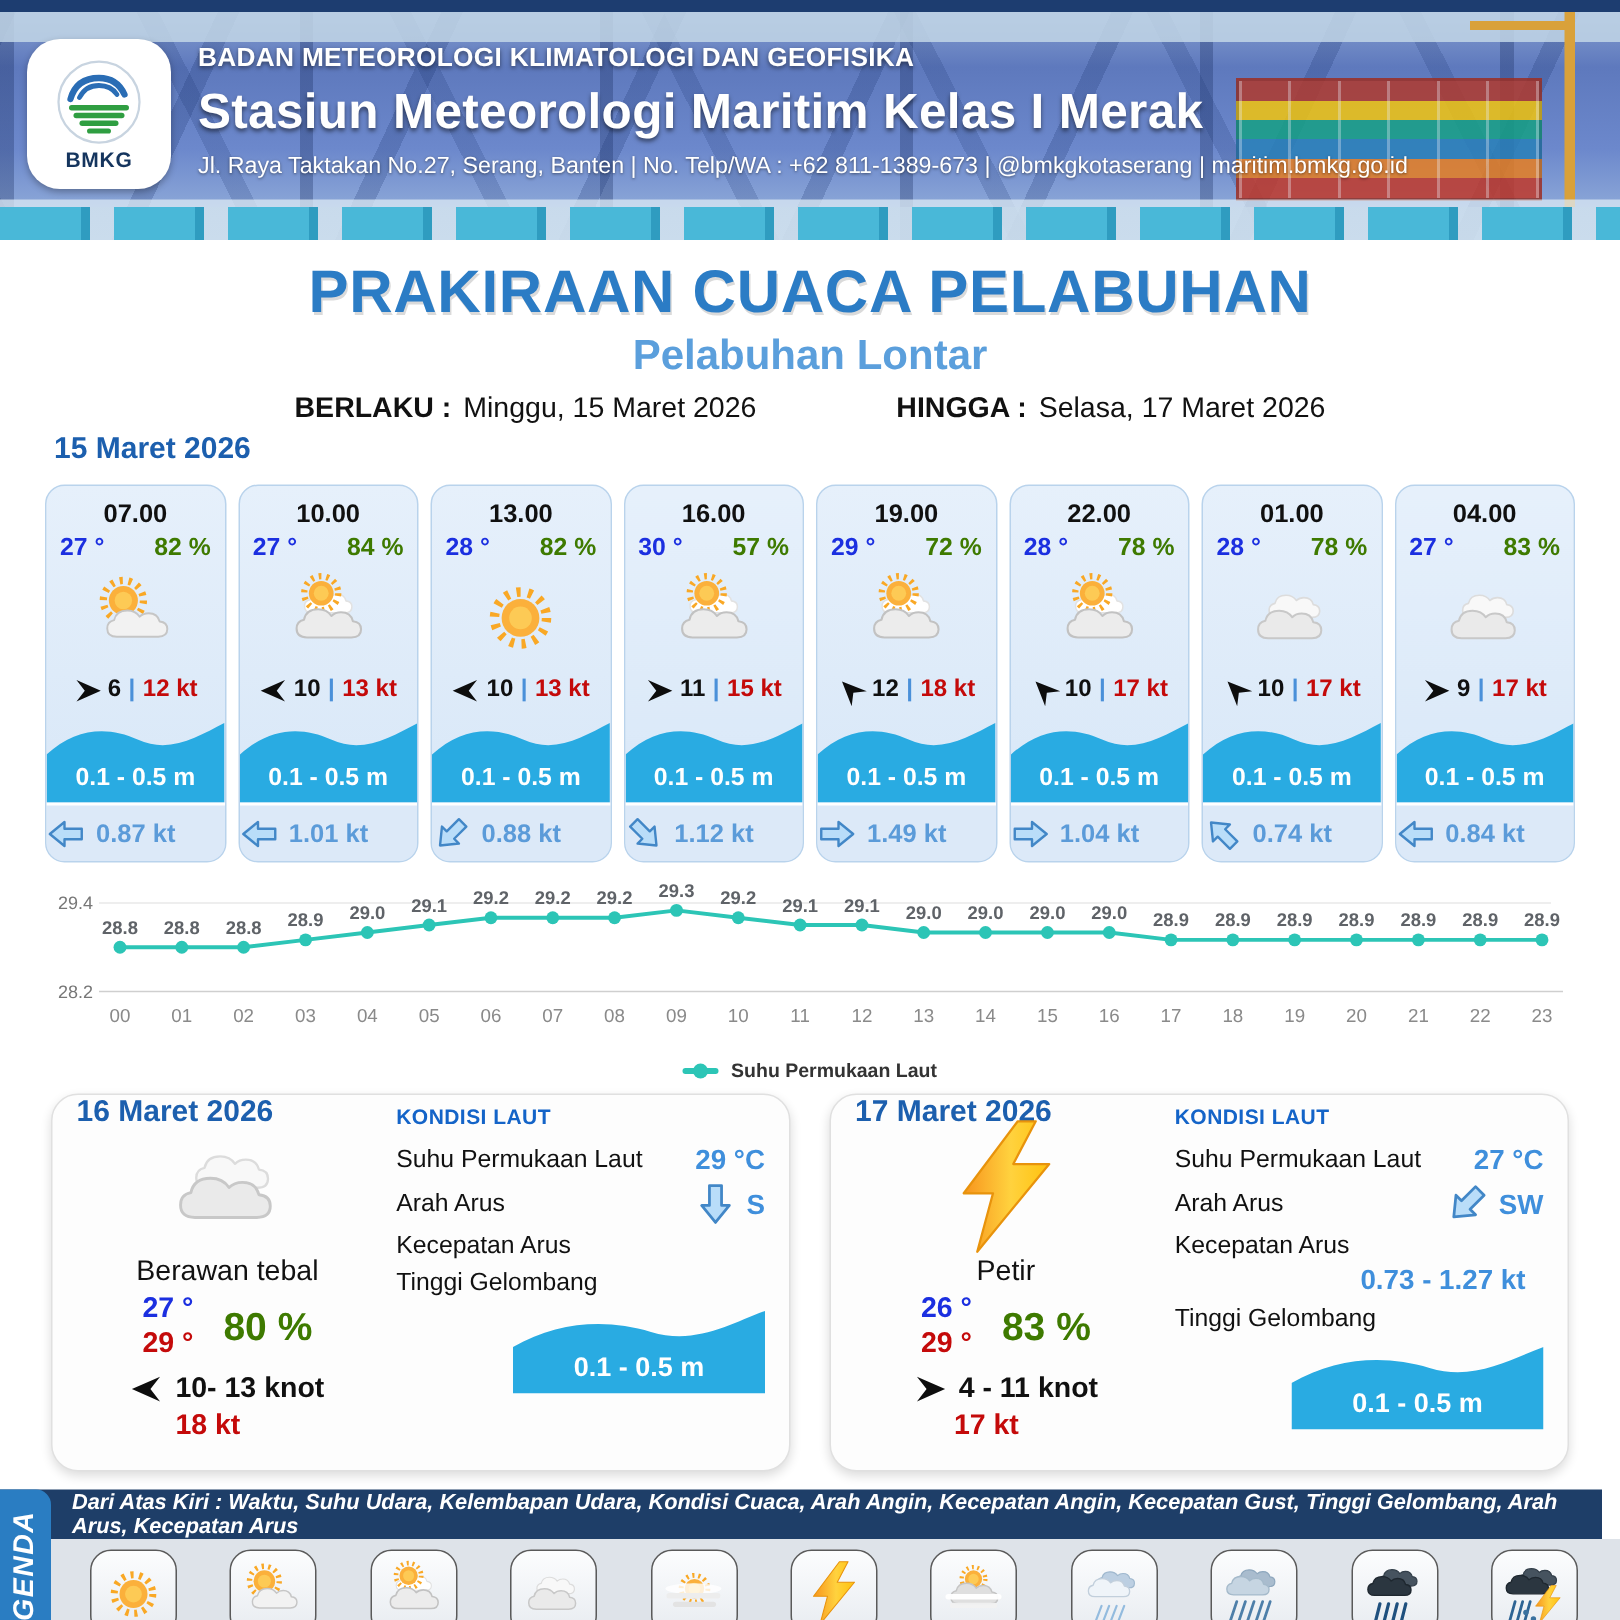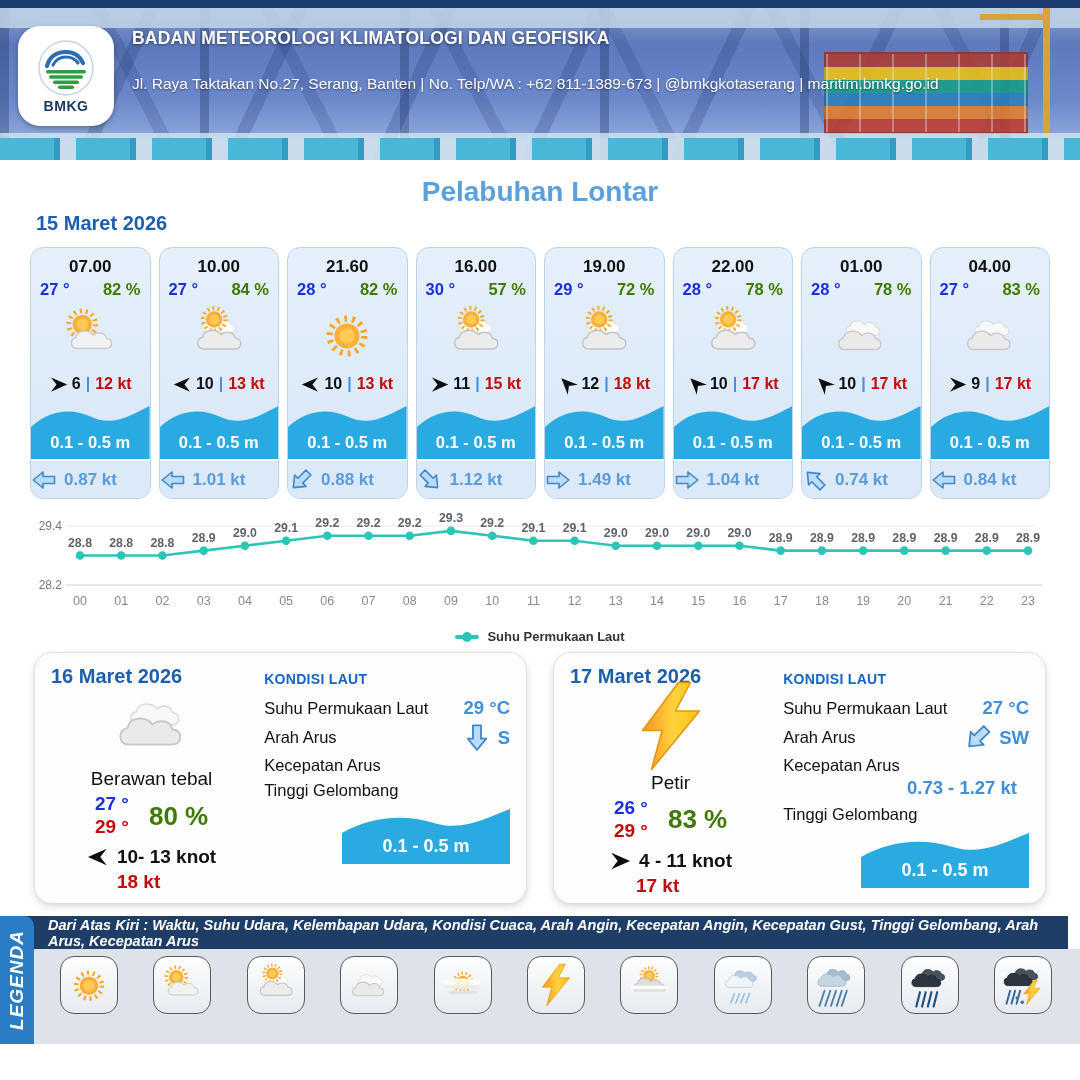--- a/index.html
+++ b/index.html
@@ -21,21 +21,21 @@
   .hdr-crane:before{content:"";position:absolute;top:6px;right:0;width:70px;height:6px;background:#d9a13a}
   .hdr-seats{position:absolute;bottom:0;left:0;right:0;height:22px;background:
     repeating-linear-gradient(90deg,#49b8d8 0 54px,#2f9cc0 54px 60px,rgba(207,224,238,.9) 60px 76px)}
   .hdr-floor{position:absolute;bottom:22px;left:0;right:0;height:5px;background:rgba(220,233,244,.75)}
 
   .logo-box{position:absolute;left:18px;top:26px;width:96px;height:100px;background:#fff;border-radius:22px;display:flex;flex-direction:column;align-items:center;justify-content:center;box-shadow:0 2px 5px rgba(0,0,0,.3);z-index:3}
   .logo-txt{font-size:14px;font-weight:bold;color:#15355e;letter-spacing:.5px;margin-top:1px}
   .hdr-text{position:absolute;left:132px;top:28px;color:#fff;z-index:3}
   .hdr-org{font-size:17.5px;font-weight:bold;letter-spacing:.2px;text-shadow:0 1px 3px rgba(0,0,0,.5)}
   .hdr-station{font-size:33px;font-weight:bold;margin-top:6px;text-shadow:0 2px 3px rgba(0,0,0,.5);letter-spacing:.2px}
-  .hdr-addr{font-size:15.5px;margin-top:26px;font-weight:500;text-shadow:0 1px 2px rgba(0,0,0,.5)}
+  .hdr-addr{font-size:15.5px;margin-top:9px;font-weight:500;text-shadow:0 1px 2px rgba(0,0,0,.5)}
 
   
   .titleblock{text-align:center;padding-top:13px}
   .t-main{margin:0;font-size:40px;font-weight:800;color:#2B7CC5;letter-spacing:.5px;text-shadow:1px 2px 0 rgba(150,150,150,.35)}
   .t-sub{margin:3px 0 0;font-size:28px;font-weight:bold;color:#5B9FDC}
   .validity{margin-top:9px;font-size:19px;color:#111}
   .v-group{display:inline-block;margin:0 44px}
   .v-lab{font-weight:bold;margin-right:8px}
 
   .date-label{font-size:20px;font-weight:bold;color:#1C5FAE;margin:4px 0 5px 36px}
@@ -61,21 +61,21 @@
 
   
   .chart-wrap{margin:6px 22px 0}
   .chart-legend{display:flex;justify-content:center;align-items:center;gap:8px;font-size:13px;color:#333;margin-top:-2px;font-weight:bold}
   .cl-mark{position:relative;width:24px;height:12px;display:inline-block}
   .cl-mark i{position:absolute;top:4.5px;left:0;right:0;height:3.5px;background:#2CC5B6;border-radius:2px}
   .cl-mark b{position:absolute;top:1px;left:7px;width:10px;height:10px;background:#2CC5B6;border-radius:50%}
 
   
   .days{display:flex;gap:26px;margin:8px 34px 0}
-  .day{flex:1;background:#FDFDFD;border:1px solid #E0E0E0;border-radius:18px;box-shadow:0 3px 7px rgba(0,0,0,.14);padding:12px 16px 10px;display:flex;height:252px;box-sizing:border-box}
+  .day{flex:1;background:#FDFDFD;border:1px solid #E0E0E0;border-radius:18px;box-shadow:0 3px 7px rgba(0,0,0,.14);padding:0 16px 10px;display:flex;height:252px;box-sizing:border-box}
   .day-left{width:45%;display:flex;flex-direction:column;align-items:center}
   .day-date{align-self:flex-start;font-size:20px;font-weight:bold;color:#1C5FAE}
   .day-icon{height:92px;display:flex;align-items:center;justify-content:center;margin-top:-8px}
   .day-cond{font-size:19px;color:#111}
   .day-temps{display:flex;align-items:center;gap:20px;margin-top:3px}
   .dt-col{display:flex;flex-direction:column;line-height:1.2;font-size:19px;font-weight:bold}
   .dt-low{color:#1B2FE0}.dt-high{color:#C40A0A}
   .day-hum{font-size:26px;font-weight:bold;color:#3E7A00}
   .day-wind{display:flex;align-items:center;gap:8px;font-size:19px;font-weight:bold;color:#101010;margin-top:7px}
   .day-wind .dart{width:22px;height:22px}
@@ -120,26 +120,32 @@
         <rect x="9" y="31" width="40" height="3.6" rx="1.8"></rect>
         <rect x="12" y="36.2" width="34" height="3.6" rx="1.8"></rect>
         <rect x="16" y="41.4" width="26" height="3.6" rx="1.8"></rect>
         <rect x="21" y="46.6" width="16" height="3.4" rx="1.7"></rect>
       </g>
     </svg>
     <div class="logo-txt">BMKG</div>
   </div>
   <div class="hdr-text">
     <div class="hdr-org">BADAN METEOROLOGI KLIMATOLOGI DAN GEOFISIKA</div>
+    <div class="hdr-station">Stasiun Meteorologi Maritim Kelas I Merak</div>
     <div class="hdr-addr">Jl. Raya Taktakan No.27, Serang, Banten | No. Telp/WA : +62 811-1389-673 | @bmkgkotaserang | maritim.bmkg.go.id</div>
   </div>
 </header>
 
 <section class="titleblock">
+  <h1 class="t-main">PRAKIRAAN CUACA PELABUHAN</h1>
   <h2 class="t-sub">Pelabuhan Lontar</h2>
+  <div class="validity">
+    <span class="v-group"><span class="v-lab">BERLAKU :</span><span>Minggu, 15 Maret 2026</span></span>
+    <span class="v-group"><span class="v-lab">HINGGA :</span><span>Selasa, 17 Maret 2026</span></span>
+  </div>
 </section>
 
 <div class="date-label">15 Maret 2026</div>
 
 <div class="cards" id="cards">
 <div class="card">
   <div class="c-time">07.00</div>
   <div class="c-th">
     <span class="c-temp">27 °</span>
     <span class="c-hum">82 %</span>
@@ -217,21 +223,21 @@
   <div class="c-cur">
     <span class="barrow" style="transform:rotate(180deg)">
           <svg viewBox="0 0 26 20" width="100%" height="100%">
             <path d="M2.5 6.5 H14 V2 L23.8 10 L14 18 V13.5 H2.5 Z" fill="#B9DDF9" stroke="#4287C7" stroke-width="1.6" stroke-linejoin="round"></path>
           </svg>
         </span>
     <span class="c-cur-t">1.01 kt</span>
   </div>
 </div>
 <div class="card">
-  <div class="c-time">21.60</div>
+  <div class="c-time">13.00</div>
   <div class="c-th">
     <span class="c-temp">28 °</span>
     <span class="c-hum">82 %</span>
   </div>
   <div class="c-icon">
         <svg width="62" height="62" viewBox="0 0 64 64">
           <circle cx="32" cy="33" r="13" fill="#FBB03B"></circle>
           <circle cx="32" cy="33" r="7.8" fill="#FDCA55"></circle>
           <circle cx="32" cy="33" r="17.9" fill="none" stroke="#F9A825" stroke-width="6.5" stroke-dasharray="2.9 5.2"></circle>
         </svg>

